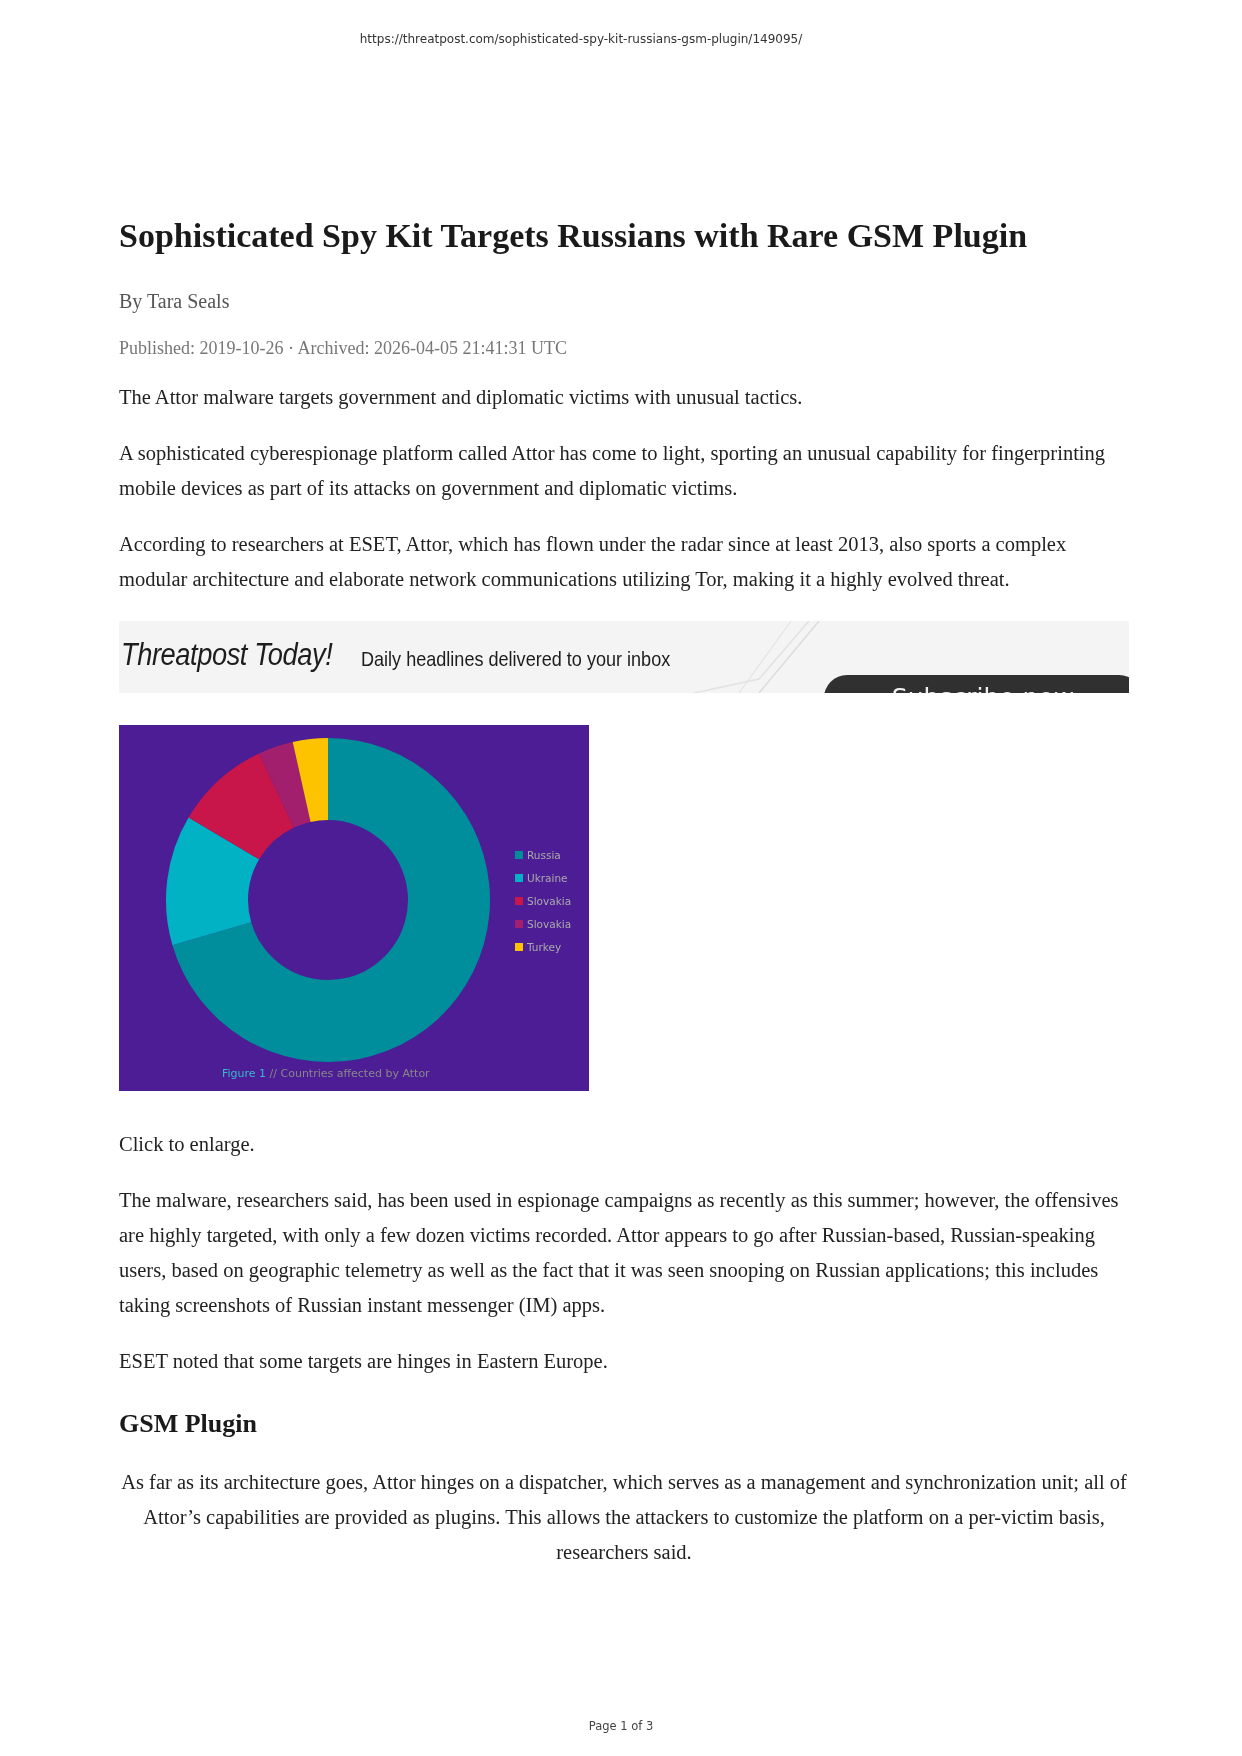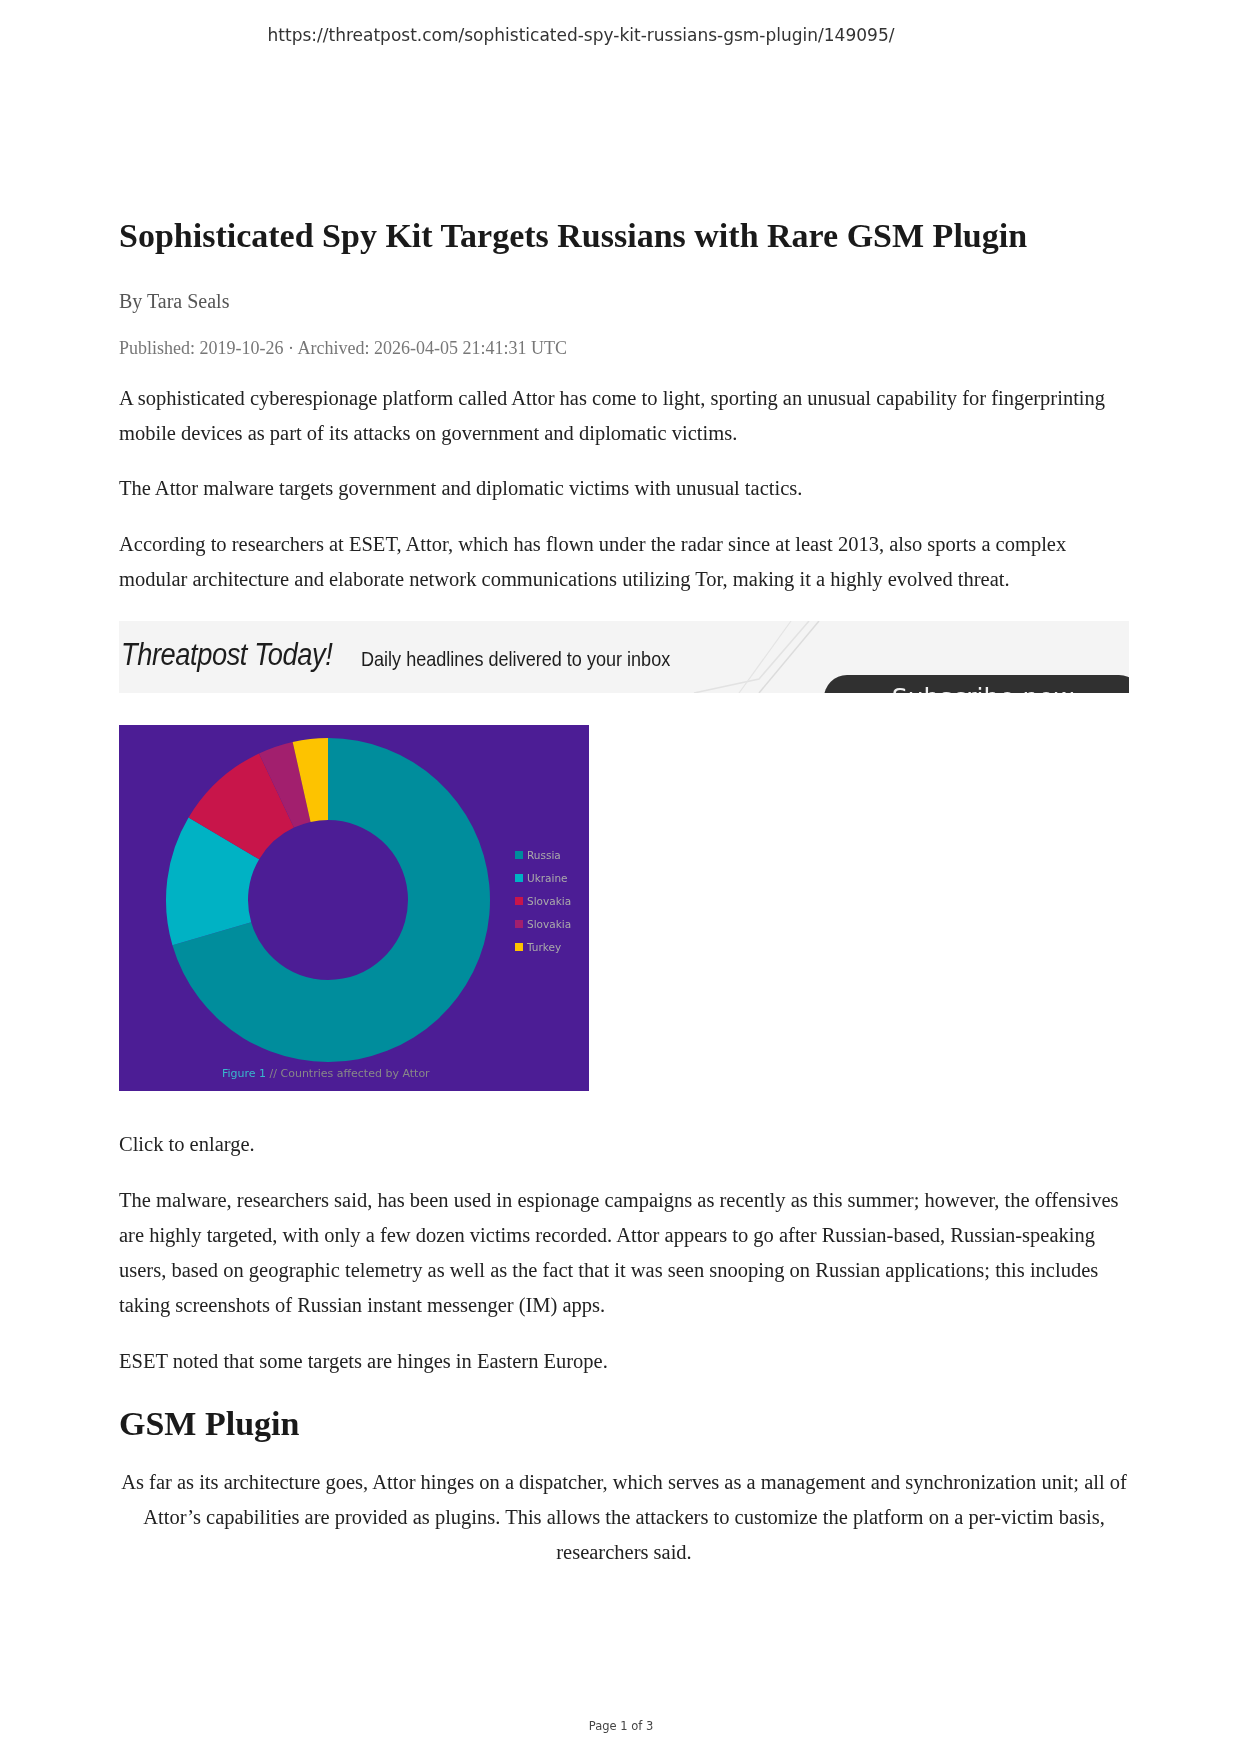--- a/index.html
+++ b/index.html
@@ -1,18 +1,18 @@
 <!DOCTYPE html>
 <html><head>
   <meta charset="utf-8">
   <style>
     html, body { margin: 0; padding: 0; background: #ffffff; }
     body { width: 1242px; height: 1756px; position: relative; overflow: hidden; color: #222; }
-    .url-header { position: absolute; top: 25px; left: 0; width: 1162px; text-align: center;
-      font-family: "DejaVu Sans", sans-serif; font-size: 17px; color: #333; }
+    .url-header { position: absolute; top: 32px; left: 0; width: 1162px; text-align: center;
+      font-family: "DejaVu Sans", sans-serif; font-size: 12px; color: #333; }
     .article { position: absolute; left: 119px; top: 212px; width: 1010px; }
     .title { font-family: "Liberation Serif", serif; font-weight: bold; font-size: 34px; color: #1a1a1a; margin: 0; line-height: 48px; }
     .byline { font-family: "Liberation Serif", serif; font-size: 20px; color: #555; margin-top: 28px; line-height: 26px; }
     .meta { font-family: "Liberation Serif", serif; font-size: 18px; color: #777; margin-top: 22px; line-height: 24px; }
     p.body { font-family: "Liberation Serif", serif; font-size: 20.5px; color: #222; line-height: 35px; margin: 0; }
     .p1 { margin-top: 20px !important; }
     .pgap { margin-top: 21px !important; }
     .banner { position: relative; margin-top: 24px; width: 1010px; height: 72px; background: #f4f4f4; overflow: hidden; }
     .banner .brand { position: absolute; left: 2px; top: 16px; font-family: "Liberation Sans", sans-serif; font-style: italic;
       font-size: 31px; color: #1d1d1d; transform: scaleX(0.88); transform-origin: left; letter-spacing: -0.5px; }
@@ -22,37 +22,37 @@
     .banner .subscribe { position: absolute; left: 705px; top: 9px; width: 318px; height: 46px; background: #303030; border-radius: 23px;
       color: #f0f0f0; font-family: "DejaVu Sans", sans-serif; font-size: 25px; line-height: 46px; text-align: center; margin-top: 45px; }
     .figure { margin-top: 32px; width: 470px; height: 366px; background: #4c1d95; position: relative; }
     .figure svg { position: absolute; left: 0; top: 0; }
     .legend { position: absolute; left: 396px; top: 118px; }
     .legend-item { height: 23px; display: flex; align-items: center; font-family: "DejaVu Sans", sans-serif; font-size: 10.5px; color: #aaa; }
     .legend-swatch { width: 8px; height: 8px; margin-right: 4px; }
     .caption { position: absolute; left: 103px; top: 342px; font-family: "DejaVu Sans", sans-serif; font-size: 11px; color: #888; text-align: center; }
     .caption .fig-label { color: #39b8cc; }
     .click-enlarge { margin-top: 36px !important; }
-    .gsm-heading { font-family: "Liberation Serif", serif; font-weight: bold; font-size: 34px; color: #1a1a1a; margin: 28px 0 0 0; line-height: 34px; }
+    .gsm-heading { font-family: "Liberation Serif", serif; font-weight: bold; font-size: 26px; color: #1a1a1a; margin: 28px 0 0 0; line-height: 34px; }
     .after-heading { margin-top: 24px !important; text-align: center; }
     .footer { position: absolute; top: 1719px; left: 0; width: 1242px; text-align: center;
       font-family: "DejaVu Sans", sans-serif; font-size: 11.5px; color: #444; }
   </style>
 </head>
 <body>
 
 <div class="url-header">https://threatpost.com/sophisticated-spy-kit-russians-gsm-plugin/149095/</div>
 
 <div class="article">
   <h1 class="title">Sophisticated Spy Kit Targets Russians with Rare GSM Plugin</h1>
   <div class="byline">By Tara Seals</div>
   <div class="meta">Published: 2019-10-26 · Archived: 2026-04-05 21:41:31 UTC</div>
 
+  <p class="body p1">The Attor malware targets government and diplomatic victims with unusual tactics.</p>
   <p class="body pgap">A sophisticated cyberespionage platform called Attor has come to light, sporting an unusual capability for fingerprinting mobile devices as part of its attacks on government and diplomatic victims.</p>
-  <p class="body p1">The Attor malware targets government and diplomatic victims with unusual tactics.</p>
   <p class="body pgap">According to researchers at ESET, Attor, which has flown under the radar since at least 2013, also sports a complex modular architecture and elaborate network communications utilizing Tor, making it a highly evolved threat.</p>
 
   <div class="banner">
     <svg class="lines" width="1010" height="72">
       <path d="M640 72 L700 0" stroke="#dcdcdc" stroke-width="1.5" fill="none"></path>
       <path d="M575 72 L640 58 L690 0" stroke="#e2e2e2" stroke-width="1.5" fill="none"></path>
       <path d="M620 72 L672 0" stroke="#e4e4e4" stroke-width="1.2" fill="none"></path>
     </svg>
     <span class="brand">Threatpost Today!</span>
     <span class="tagline">Daily headlines delivered to your inbox</span>

